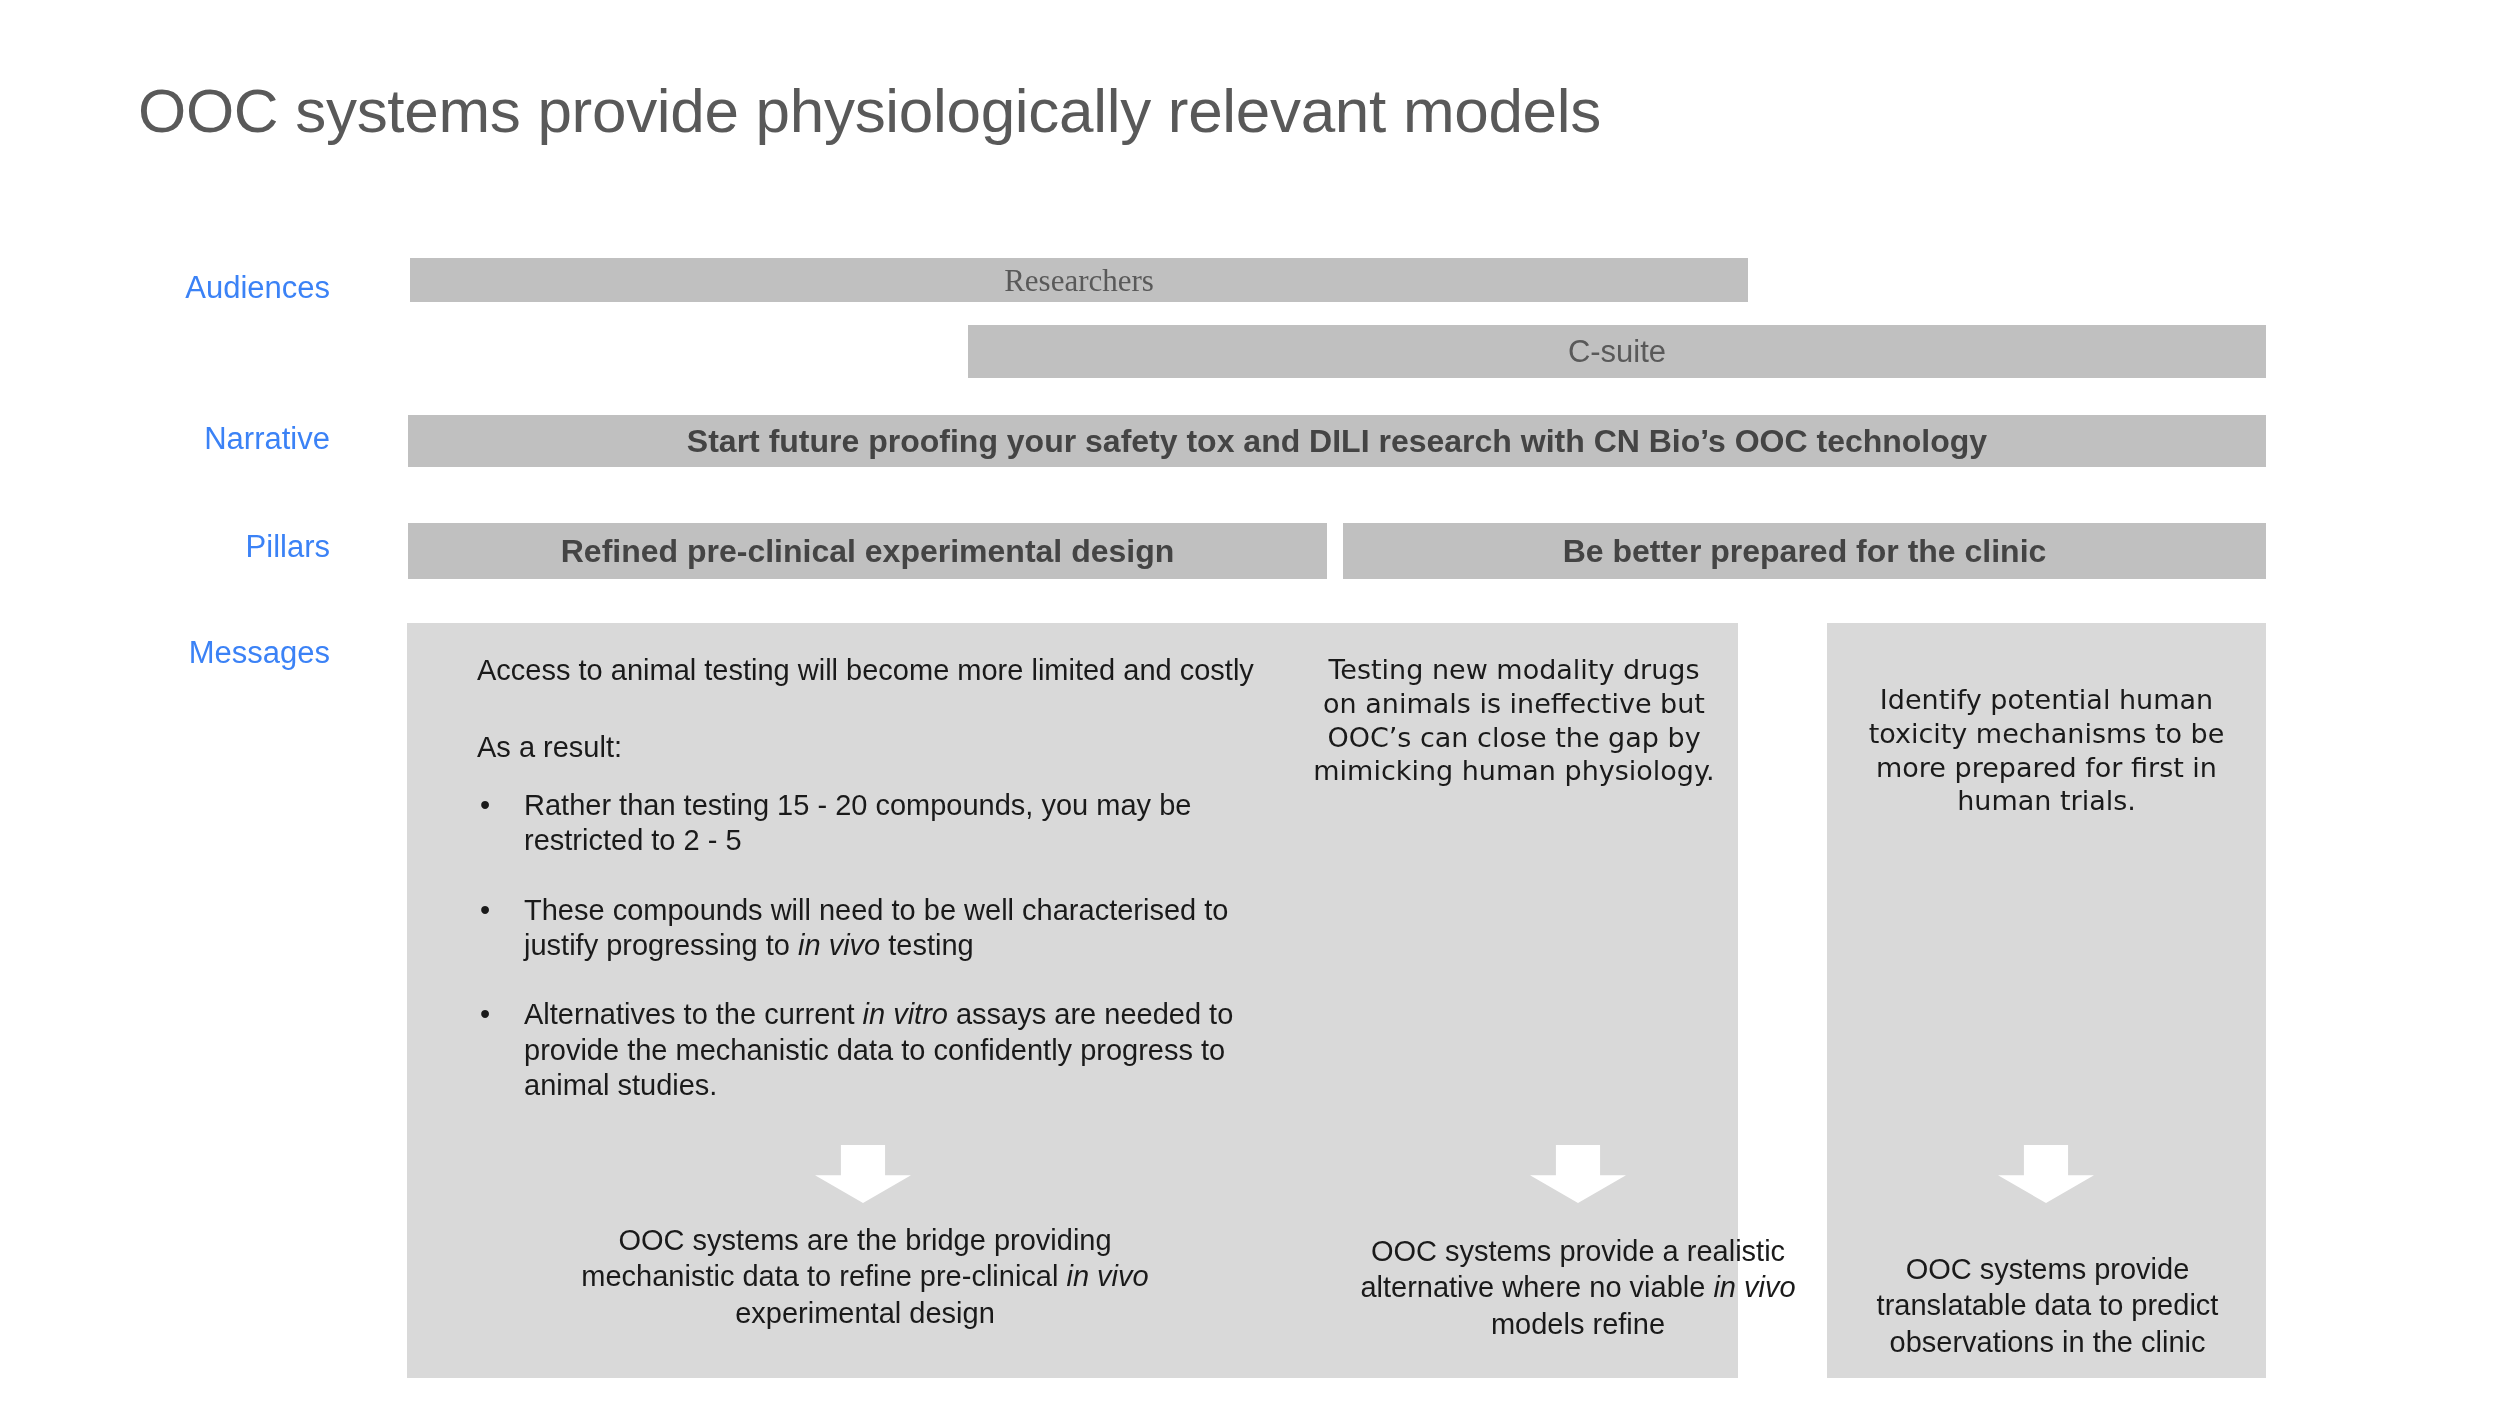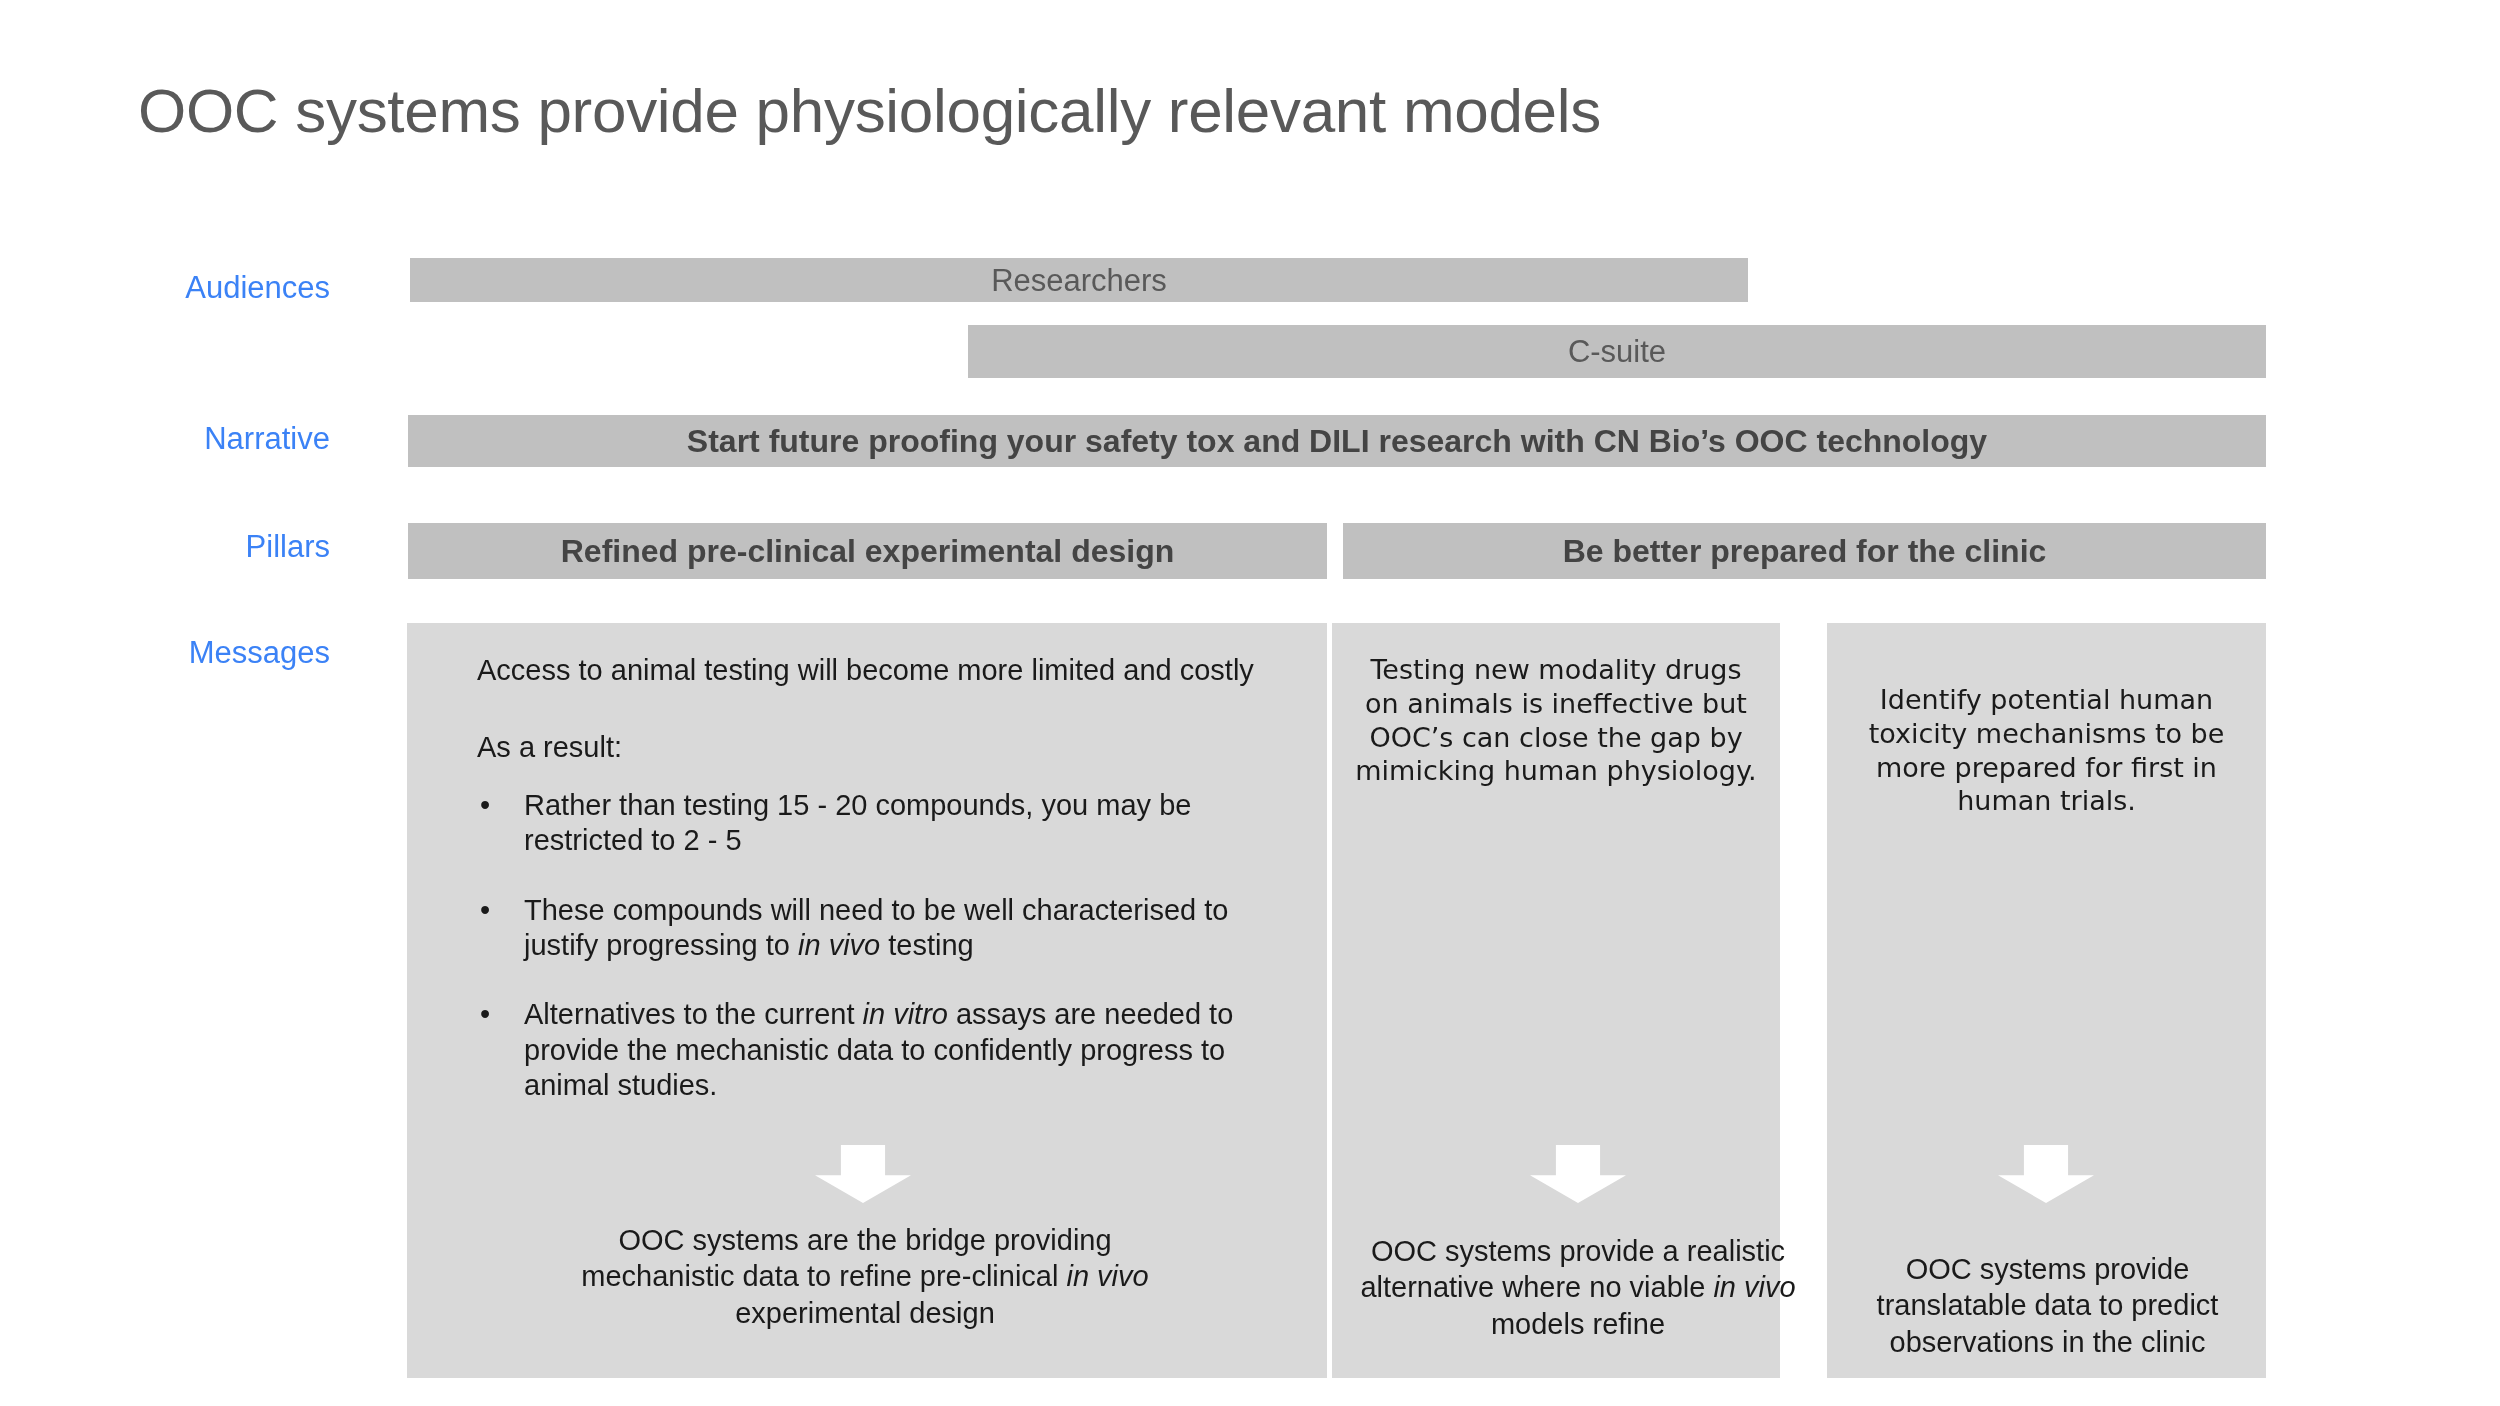--- a/index.html
+++ b/index.html
@@ -62,21 +62,21 @@
     line-height: 1;
   }
   .bar-text.bold {
     font-weight: 700;
     color: #444444;
     font-size: 32px;
   }
 
   
   #bar-researchers {
-    left: 410px; top: 258px; width: 1338px; height: 44px;
+    left: 410px; top: 258px; width: 1338px; height: 44px; font-family: Liberation Serif, serif;
   }
   #bar-csuite {
     left: 968px; top: 325px; width: 1298px; height: 53px;
   }
   
   #bar-narrative {
     left: 408px; top: 415px; width: 1858px; height: 52px;
   }
   
   #bar-pillar-1 {
@@ -88,21 +88,21 @@
 
   
   .msg-box {
     position: absolute;
     background: #d9d9d9;
     box-sizing: border-box;
     top: 623px;
     height: 755px;
   }
   #msg-box-1 { left: 407px;  width: 920px; }
-  #msg-box-2 { left: 1332px; width: 448px; padding-left: 48px; }
+  #msg-box-2 { left: 1290px; width: 448px; padding-left: 48px; }
   #msg-box-3 { left: 1827px; width: 439px; padding-left: 16px; }
 
   
   #msg1-body {
     position: absolute;
     left: 70px;
     top: 30px;
     right: 50px;
     color: #1a1a1a;
     font-size: 29px;

